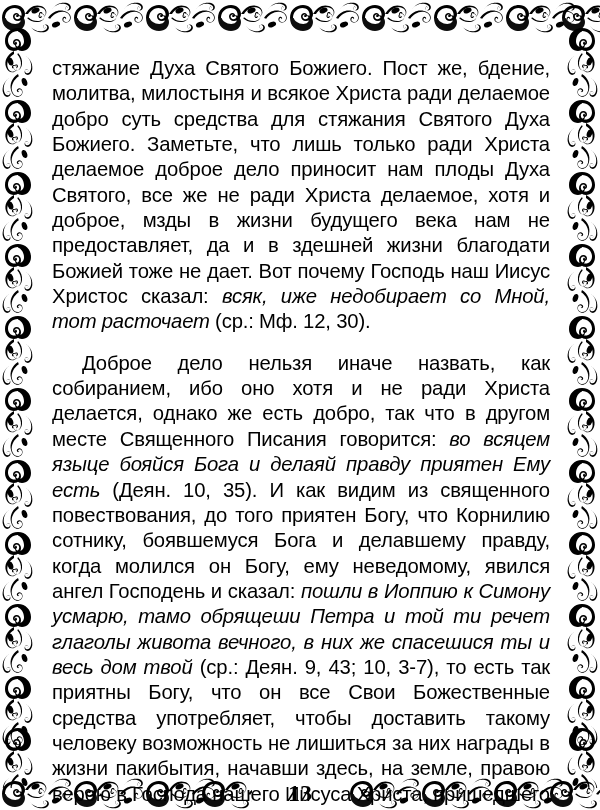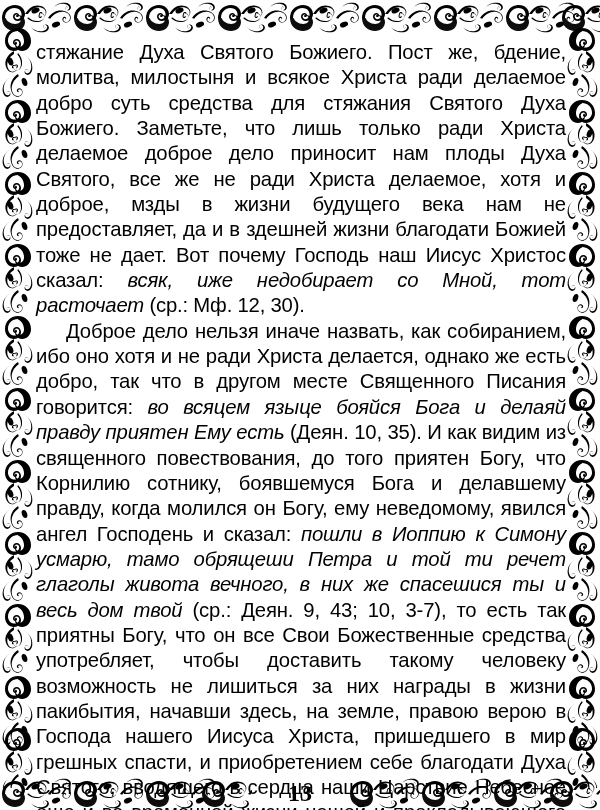--- a/index.html
+++ b/index.html
@@ -33,21 +33,21 @@
 
   
   #textcol {
     position: absolute;
     left: 36px;
     top: 40px;
     width: 530px;
     height: 728px;
   }
   p.body {
-    margin: 0;
+    margin: 16px;
     text-align: justify;
     text-justify: inter-word;
     font-size: 20.3px;
     line-height: 25.35px;
     color: #000;
     letter-spacing: -0.15px;
     word-spacing: -0.2px;
     -webkit-font-smoothing: none;
   }
   p.body + p.body { margin-top: 0; }

